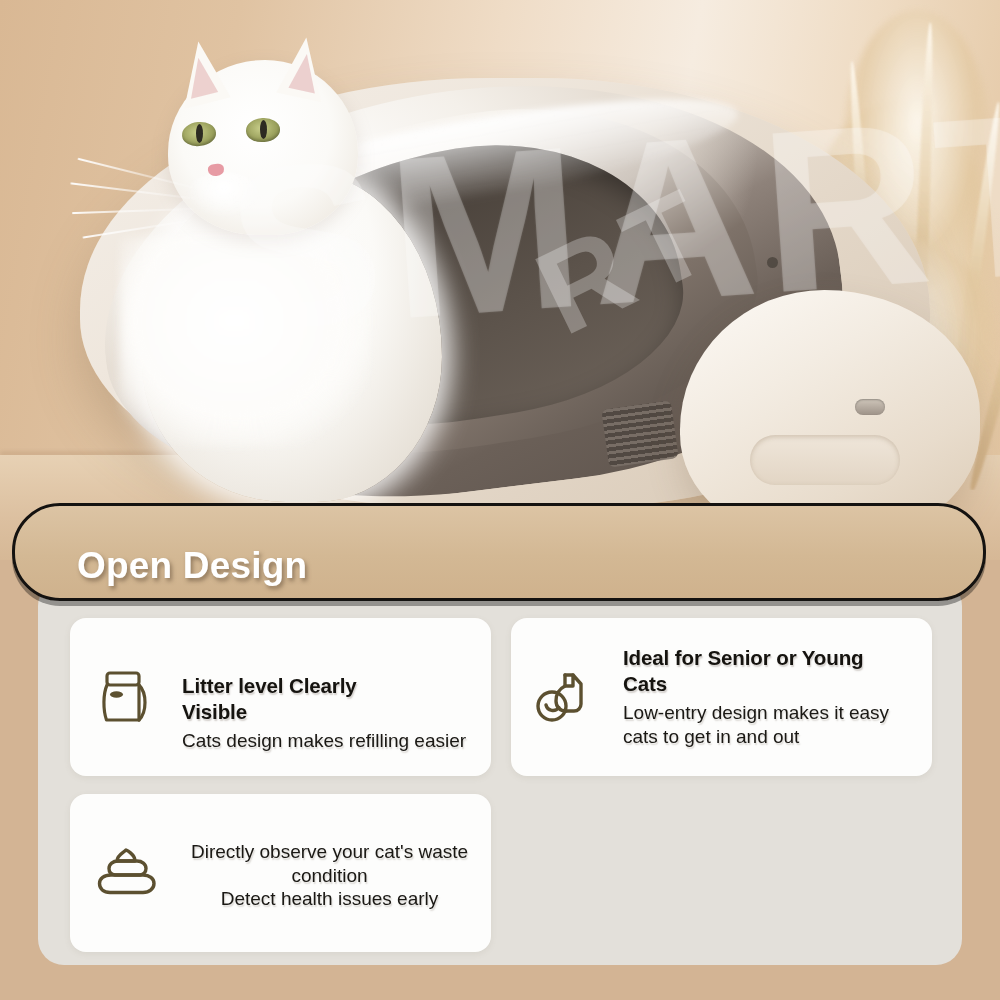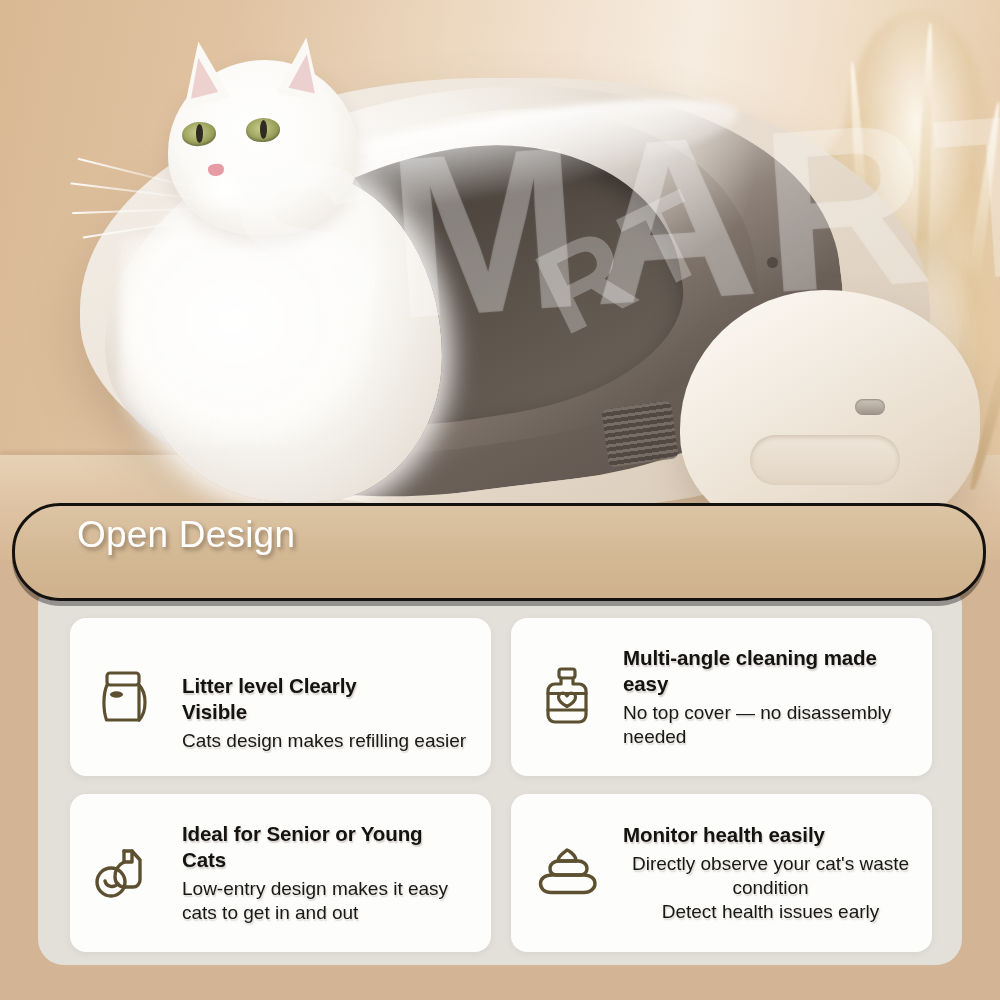--- a/index.html
+++ b/index.html
@@ -153,22 +153,22 @@
 
   
   .banner{
     position:absolute;left:12px;top:503px;width:968px;height:92px;
     background:linear-gradient(180deg,#dcc4a4 0%,#d3b894 55%,#cfb28d 100%);
     border:3px solid #141210;border-radius:48px;
     box-shadow:0 5px 0 rgba(0,0,0,.35);
     z-index:5;display:flex;align-items:center;
   }
   .banner-left{
-    position:absolute;left:62px;top:8px;
-    color:#ffffff;font-size:37px;font-weight:400;letter-spacing:.2px;
+    position:absolute;left:62px;top:39px;
+    color:#ffffff;font-size:37px;font-weight:700;letter-spacing:.2px;
     text-shadow:2px 3px 4px rgba(90,70,50,.55);
   }
   .banner-right{
     position:absolute;right:55px;top:6px;width:420px;text-align:center;
     color:#ffffff;font-size:31px;font-weight:700;line-height:1.28;
     text-shadow:2px 3px 4px rgba(90,70,50,.55);
   }
 
   
   .panel{
@@ -278,35 +278,20 @@
           <path d="M46 21 C54 29 54 48 46 56"></path>
           <ellipse cx="23.5" cy="30.5" rx="6.5" ry="3.2" fill="#5c5030" stroke="none"></ellipse>
         </svg>
       </div>
       <div class="card-text">
         <div class="card-title">Litter level Clearly Visible</div>
         <div class="card-desc">Cats design makes refilling easier</div>
       </div>
     </div>
 
-    <div class="card c2">
-      <div class="card-icon">
-        <svg width="66" height="66" viewBox="0 0 66 66" fill="none" stroke="#5c5030" stroke-width="3.2" stroke-linecap="round" stroke-linejoin="round">
-          <rect x="25" y="5" width="16" height="9" rx="2.5"></rect>
-          <path d="M27 14 L27 20 L21 20 C17 20 14 23 14 27 L14 51 C14 55 17 58 21 58 L45 58 C49 58 52 55 52 51 L52 27 C52 23 49 20 45 20 L39 20 L39 14"></path>
-          <line x1="14" y1="29.5" x2="52" y2="29.5"></line>
-          <line x1="14" y1="46" x2="52" y2="46"></line>
-          <path d="M33 42.5 C33 42.5 24.5 37.8 24.5 33.2 C24.5 30.6 26.5 29 28.6 29 C30.4 29 32 30.2 33 31.8 C34 30.2 35.6 29 37.4 29 C39.5 29 41.5 30.6 41.5 33.2 C41.5 37.8 33 42.5 33 42.5 Z"></path>
-        </svg>
-      </div>
-      <div class="card-text">
-        <div class="card-title">Multi-angle cleaning made easy</div>
-        <div class="card-desc">No top cover — no disassembly needed</div>
-      </div>
-    </div>
 
     <div class="card c3">
       <div class="card-icon">
         <svg width="70" height="66" viewBox="0 0 70 66" fill="none" stroke="#5c5030" stroke-width="3.4" stroke-linecap="round" stroke-linejoin="round">
           <path d="M33 11 L33 22 L41 22 L41 11 L49 20 L49 40 C49 44 46 47 42 47 L33 47"></path>
           <path d="M33 11 L41 11"></path>
           <path d="M33 22 C27 25 24 31 24 37 C24 43 28 47 34 47"></path>
           <circle cx="20" cy="42" r="14"></circle>
           <path d="M14 41 C15.5 47 23 48.5 27 43.5"></path>
         </svg>
@@ -319,20 +304,19 @@
 
     <div class="card c4">
       <div class="card-icon">
         <svg width="70" height="58" viewBox="0 0 70 58" fill="none" stroke="#5c5030" stroke-width="3.4" stroke-linecap="round" stroke-linejoin="round">
           <path d="M35 6 C35 6 44 10 44 17 L26 17 C26 11 32 9 35 6 Z"></path>
           <path d="M27 17 L46 17 C51 17 55 20 55 24.5 C55 28 52.5 30.5 49 31 L24 31 C20 30.5 18 28 18 24.5 C18 20 22 17 27 17 Z"></path>
           <path d="M20 31 L52 31 C58.5 31 63 34.6 63 39.6 C63 44.6 58.5 48.5 52 48.5 L19 48.5 C12.5 48.5 8.5 44.6 8.5 39.6 C8.5 34.6 13 31 20 31 Z"></path>
         </svg>
       </div>
       <div class="card-text">
-        <div class="card-title">Monitor health easily</div>
         <div class="card-desc" style="white-space:pre-line;text-align:center;">Directly observe your cat's waste condition
 Detect health issues early</div>
       </div>
     </div>
 
   </div>
 </div>
 
 </body></html>

